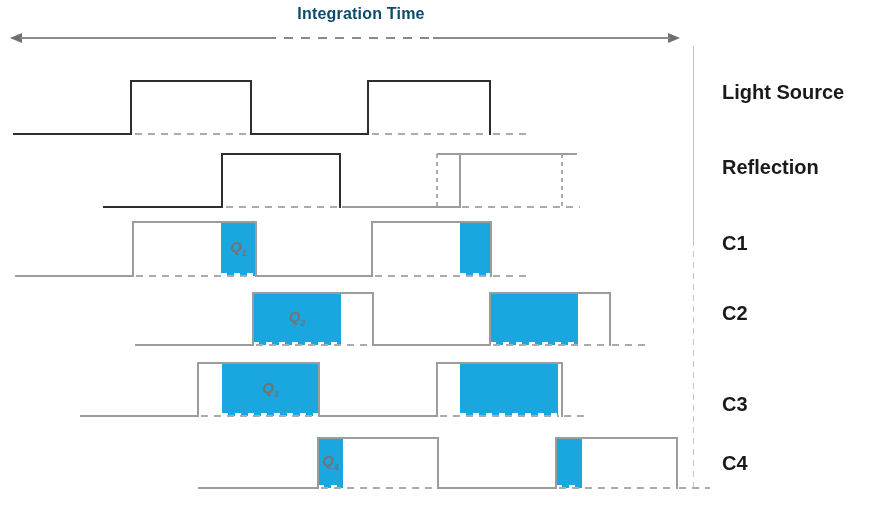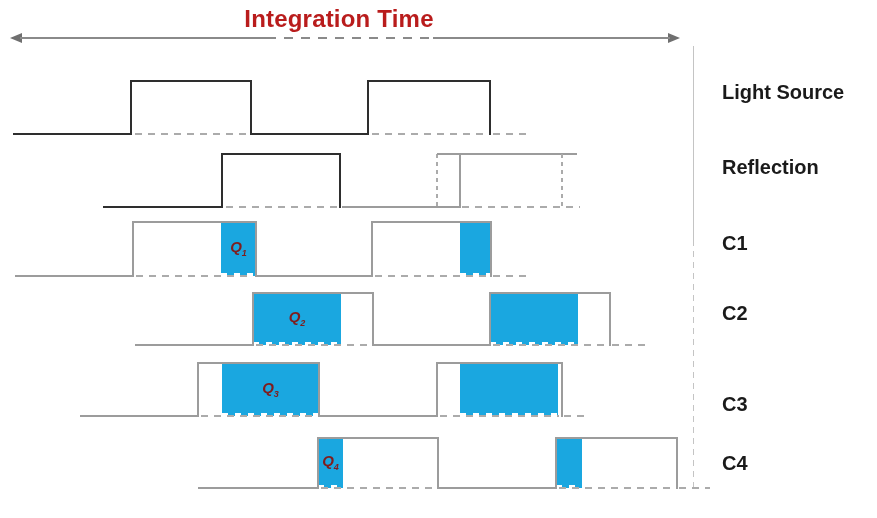--- a/index.html
+++ b/index.html
@@ -1,32 +1,32 @@
 <!DOCTYPE html>
 <html><head>
 <meta charset="utf-8">
 <style>
   html,body{margin:0;padding:0;background:#ffffff;}
   .stage{
     position:relative; width:877px; height:518px; background:#ffffff;
     font-family:"Liberation Sans", sans-serif; overflow:hidden;
   }
   .title{
-    position:absolute; left:219px; top:5px; width:240px; text-align:center;
-    font-size:24px; font-weight:bold; color:#b91c1c; letter-spacing:0.2px;
+    position:absolute; left:241px; top:5px; width:240px; text-align:center;
+    font-size:16px; font-weight:bold; color:#0c4a6e; letter-spacing:0.2px;
   }
   .seg{position:absolute; z-index:2;}
   .q-region{position:absolute; z-index:1;}
   .q-region .dashmask{
     position:absolute; left:0; right:0; bottom:0; height:3px;
     background:repeating-linear-gradient(90deg,#ffffff 0 6px, transparent 6px 13px);
   }
   .q-label{
     position:absolute; z-index:3; font-weight:bold; font-style:italic;
-    font-size:15px; color:#7f1d1d; transform:translate(-50%,-54%); white-space:nowrap;
+    font-size:15px; color:#737373; transform:translate(-50%,-54%); white-space:nowrap;
   }
   .q-label sub{font-size:9px;}
   .sig-label{
     position:absolute; left:722px; transform:translateY(-50%);
     font-size:20px; font-weight:bold; color:#1a1a1a; white-space:nowrap;
   }
   .arrowhead{position:absolute; width:0; height:0; z-index:2;}
 </style>
 </head>
 <body>

